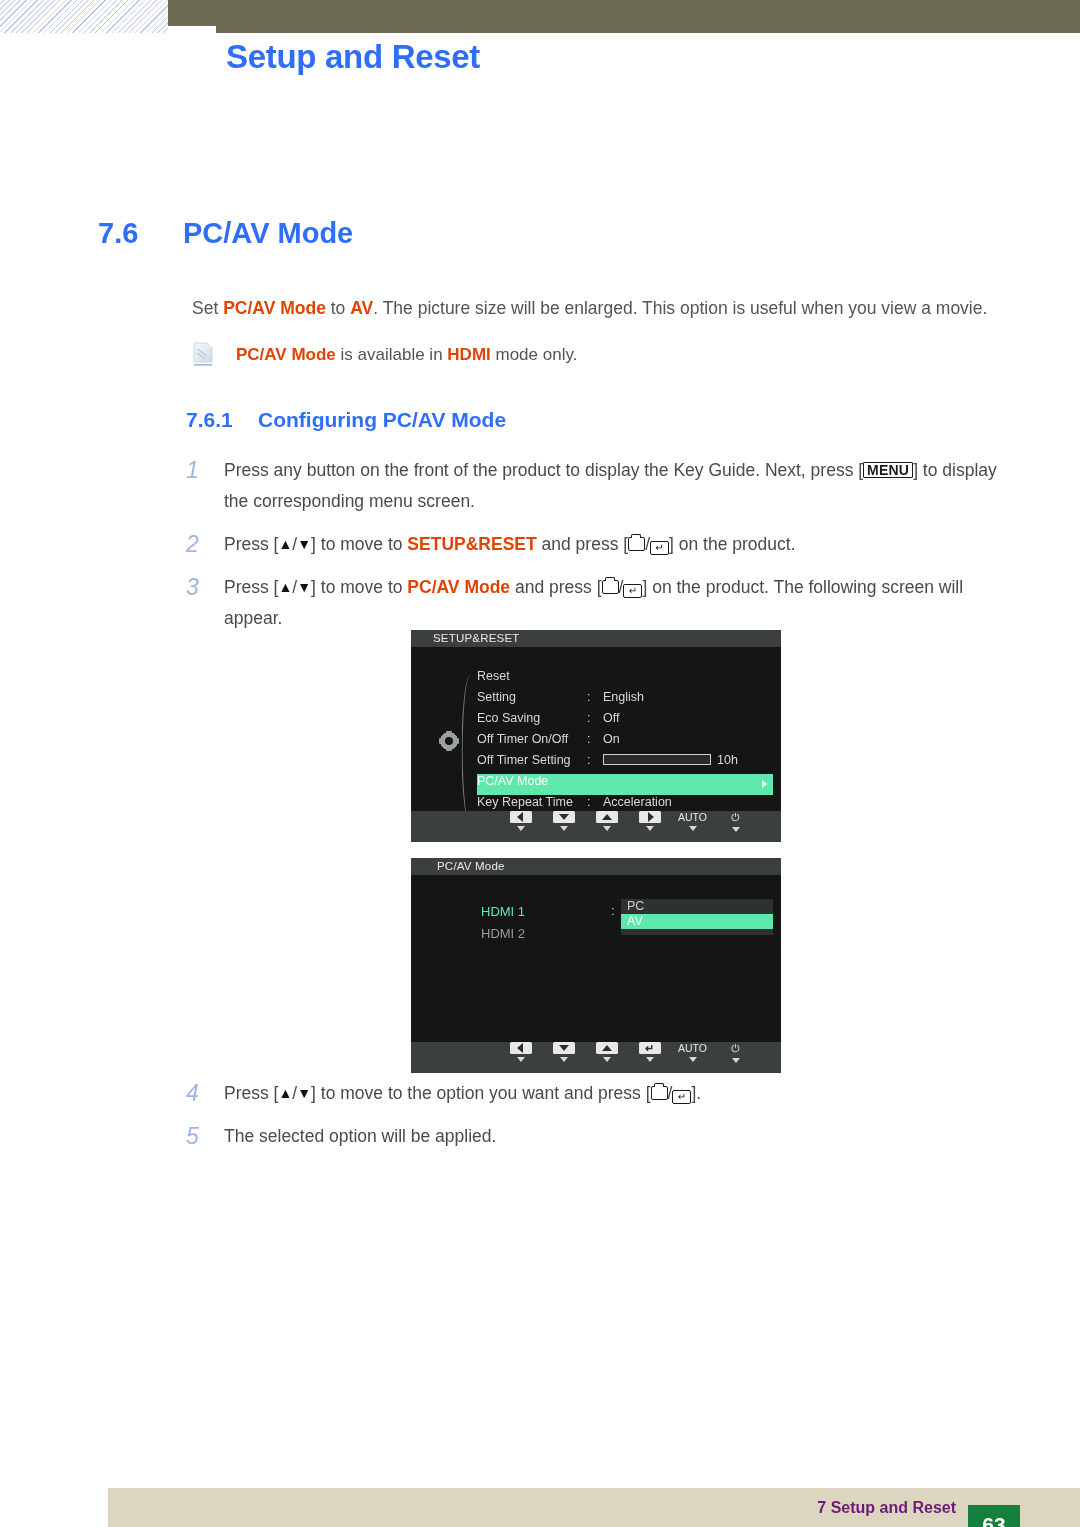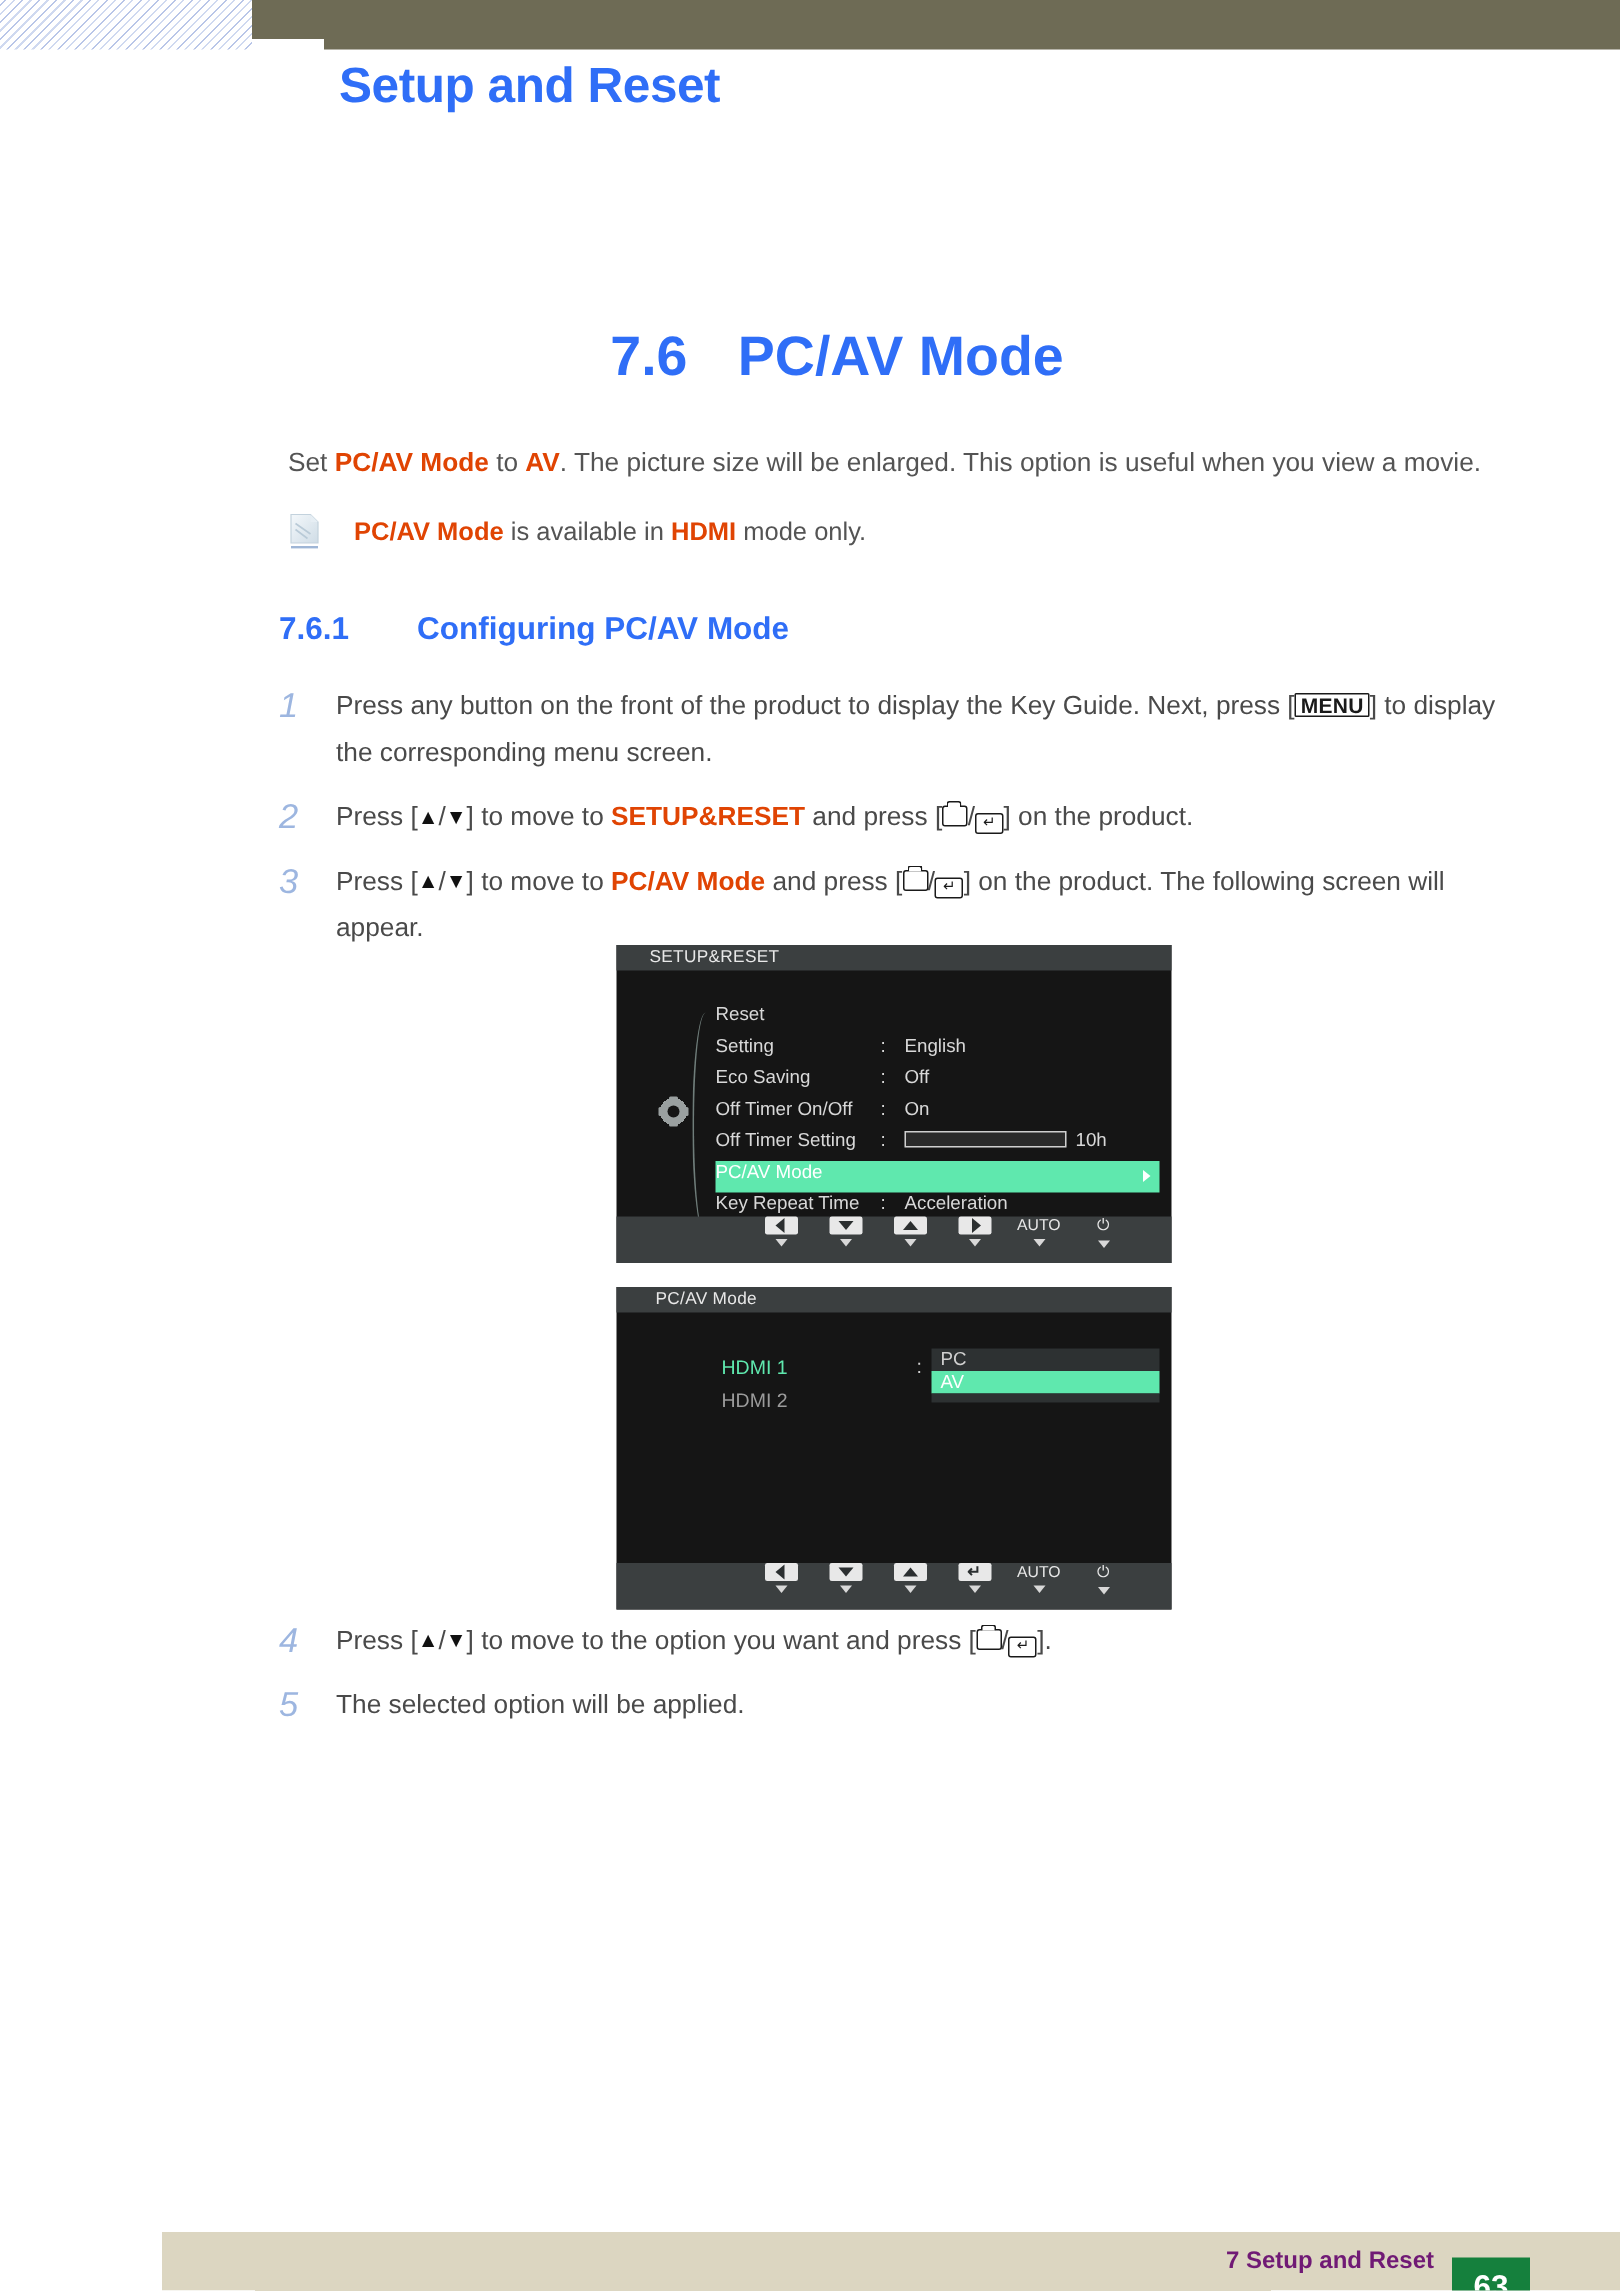--- a/index.html
+++ b/index.html
@@ -59,38 +59,36 @@
     color: #2f6ef7;
     letter-spacing: -0.3px;
   }
 
   
   .section-heading {
     position: absolute;
     top: 217px;
     left: 98px;
     width: 920px;
-    font-size: 37px;
+    font-size: 29px;
     font-weight: bold;
     color: #2f6ef7;
     display: flex;
-    justify-content: center;
   }
   .section-heading .num { width: 85px; }
 
   .sub-heading {
     position: absolute;
     top: 408px;
     left: 186px;
     width: 830px;
     font-size: 21px;
     font-weight: bold;
     color: #2f6ef7;
     display: flex;
-    gap: 20px;
   }
   .sub-heading .num { width: 72px; }
 
   
   .intro {
     position: absolute;
     top: 295px;
     left: 192px;
     width: 830px;
     font-size: 17.5px;

